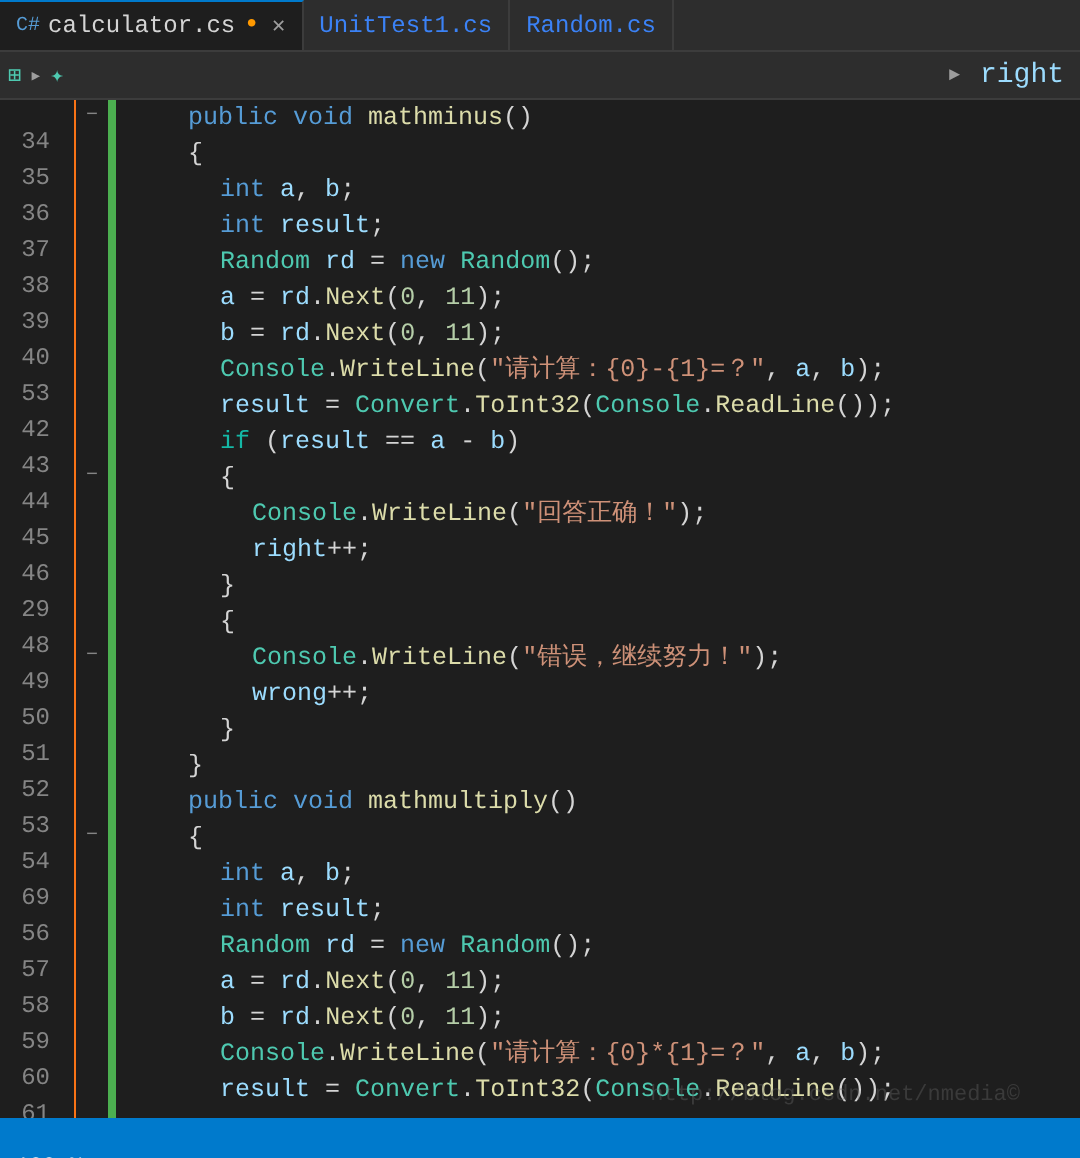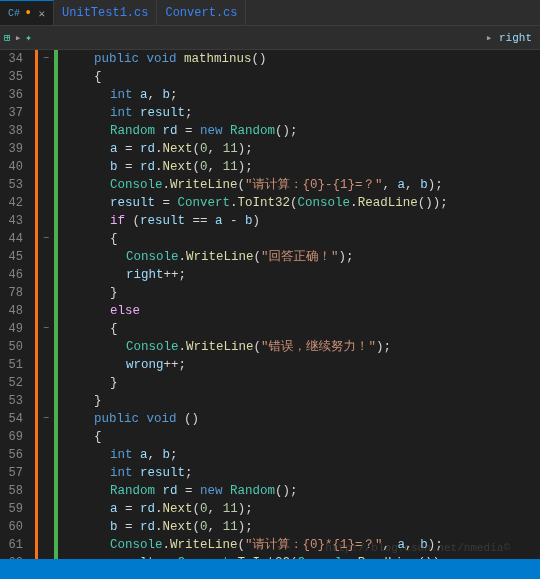--- a/index.html
+++ b/index.html
@@ -61,45 +61,45 @@
     .location-bar .separator {
       color: #9d9d9d;
       font-size: 11px;
     }
     .location-bar .class-name {
       color: #4ec9b0;
       font-size: 12px;
     }
     .location-bar .arrow {
       color: #9d9d9d;
-      font-size: 11px;
+      font-size: 14px;
       margin-left: auto;
       padding-right: 4px;
     }
 
     
     .code-area {
       display: flex;
       height: calc(579px - 26px - 24px - 20px);
       overflow: hidden;
       background: #1e1e1e;
     }
 
     
     .gutter {
       width: 38px;
       background: #1e1e1e;
       color: #858585;
       font-size: 12px;
       text-align: right;
       padding-right: 6px;
-      padding-top: 0;
+      padding-top: 12px;
       user-select: none;
       flex-shrink: 0;
-      border-right: 3px solid #f97316;
+      border-right: 1px solid #f97316;
     }
     .line-num {
       height: 18px;
       line-height: 18px;
       display: flex;
       align-items: center;
       justify-content: flex-end;
       padding-right: 6px;
       font-size: 12px;
     }
@@ -130,21 +130,21 @@
       height: 18px;
       line-height: 18px;
       white-space: pre;
       font-size: 12.5px;
       display: flex;
       align-items: center;
     }
 
     
     .kw { color: #569cd6; }       
-    .kw2 { color: #f0abfc; }      
+    .kw2 { color: #14b8a6; }      
     .type { color: #4ec9b0; }     
     .method { color: #dcdcaa; }   
     .str { color: #ce9178; }      
     .num { color: #b5cea8; }      
     .var { color: #9cdcfe; }      
     .plain { color: #d4d4d4; }
 
     
     .status-bar {
       height: 20px;
@@ -171,28 +171,29 @@
       font-size: 11px;
       pointer-events: none;
     }
   </style>
 </head>
 <body>
 
 <div class="tab-bar">
   <div class="tab active">
     <span class="tab-icon-cs">C#</span>
+    <span>calculator.cs</span>
     <span style="color:#ff9900;font-size:14px;">•</span>
     <span class="close-btn">✕</span>
   </div>
   <div class="tab">
     <span>UnitTest1.cs</span>
   </div>
   <div class="tab">
-    <span>Convert.cs</span>
+    <span>Random.cs</span>
   </div>
 </div>
 
 <div class="location-bar">
   <span style="color:#4ec9b0;font-size:11px;">⊞</span>
   <span class="separator">▸</span>
   <span style="color:#4ec9b0;font-size:11px;">✦</span>
   <span class="arrow">▸ <span style="color:#9cdcfe;">right</span></span>
 </div>
 
@@ -205,21 +206,21 @@
       <div class="line-num">37</div>
       <div class="line-num">38</div>
       <div class="line-num">39</div>
       <div class="line-num">40</div>
       <div class="line-num">53</div>
       <div class="line-num">42</div>
       <div class="line-num">43</div>
       <div class="line-num">44</div>
       <div class="line-num">45</div>
       <div class="line-num">46</div>
-      <div class="line-num">78</div>
+      <div class="line-num">29</div>
       <div class="line-num">48</div>
       <div class="line-num">49</div>
       <div class="line-num">50</div>
       <div class="line-num">51</div>
       <div class="line-num">52</div>
       <div class="line-num">53</div>
       <div class="line-num">54</div>
       <div class="line-num">69</div>
       <div class="line-num">56</div>
       <div class="line-num">57</div>
@@ -302,27 +303,26 @@
       <div class="code-line"><span style="display: inline-block; width: 48px;"></span><span class="type">Random </span><span class="var">rd</span><span class="plain"> = </span><span class="kw">new </span><span class="type">Random</span><span class="plain">();</span></div>
       <div class="code-line"><span style="display: inline-block; width: 48px;"></span><span class="var">a</span><span class="plain"> = </span><span class="var">rd</span><span class="plain">.</span><span class="method">Next</span><span class="plain">(</span><span class="num">0</span><span class="plain">, </span><span class="num">11</span><span class="plain">);</span></div>
       <div class="code-line"><span style="display: inline-block; width: 48px;"></span><span class="var">b</span><span class="plain"> = </span><span class="var">rd</span><span class="plain">.</span><span class="method">Next</span><span class="plain">(</span><span class="num">0</span><span class="plain">, </span><span class="num">11</span><span class="plain">);</span></div>
       <div class="code-line"><span style="display: inline-block; width: 48px;"></span><span class="type">Console</span><span class="plain">.</span><span class="method">WriteLine</span><span class="plain">(</span><span class="str">"请计算：{0}-{1}=？"</span><span class="plain">, </span><span class="var">a</span><span class="plain">, </span><span class="var">b</span><span class="plain">);</span></div>
       <div class="code-line"><span style="display: inline-block; width: 48px;"></span><span class="var">result</span><span class="plain"> = </span><span class="type">Convert</span><span class="plain">.</span><span class="method">ToInt32</span><span class="plain">(</span><span class="type">Console</span><span class="plain">.</span><span class="method">ReadLine</span><span class="plain">());</span></div>
       <div class="code-line"><span style="display: inline-block; width: 48px;"></span><span class="kw2">if </span><span class="plain">(</span><span class="var">result</span><span class="plain"> == </span><span class="var">a</span><span class="plain"> - </span><span class="var">b</span><span class="plain">)</span></div>
       <div class="code-line"><span style="display: inline-block; width: 48px;"></span><span class="plain">{</span></div>
       <div class="code-line"><span style="display: inline-block; width: 64px;"></span><span class="type">Console</span><span class="plain">.</span><span class="method">WriteLine</span><span class="plain">(</span><span class="str">"回答正确！"</span><span class="plain">);</span></div>
       <div class="code-line"><span style="display: inline-block; width: 64px;"></span><span class="var">right</span><span class="plain">++;</span></div>
       <div class="code-line"><span style="display: inline-block; width: 48px;"></span><span class="plain">}</span></div>
-      <div class="code-line"><span style="display: inline-block; width: 48px;"></span><span class="kw2">else</span></div>
       <div class="code-line"><span style="display: inline-block; width: 48px;"></span><span class="plain">{</span></div>
       <div class="code-line"><span style="display: inline-block; width: 64px;"></span><span class="type">Console</span><span class="plain">.</span><span class="method">WriteLine</span><span class="plain">(</span><span class="str">"错误，继续努力！"</span><span class="plain">);</span></div>
       <div class="code-line"><span style="display: inline-block; width: 64px;"></span><span class="var">wrong</span><span class="plain">++;</span></div>
       <div class="code-line"><span style="display: inline-block; width: 48px;"></span><span class="plain">}</span></div>
       <div class="code-line"><span style="display: inline-block; width: 32px;"></span><span class="plain">}</span></div>
-      <div class="code-line"><span style="display: inline-block; width: 32px;"></span><span class="kw">public </span><span class="kw">void </span><span class="plain">()</span></div>
+      <div class="code-line"><span style="display: inline-block; width: 32px;"></span><span class="kw">public </span><span class="kw">void </span><span class="method">mathmultiply</span><span class="plain">()</span></div>
       <div class="code-line"><span style="display: inline-block; width: 32px;"></span><span class="plain">{</span></div>
       <div class="code-line"><span style="display: inline-block; width: 48px;"></span><span class="kw">int </span><span class="var">a</span><span class="plain">, </span><span class="var">b</span><span class="plain">;</span></div>
       <div class="code-line"><span style="display: inline-block; width: 48px;"></span><span class="kw">int </span><span class="var">result</span><span class="plain">;</span></div>
       <div class="code-line"><span style="display: inline-block; width: 48px;"></span><span class="type">Random </span><span class="var">rd</span><span class="plain"> = </span><span class="kw">new </span><span class="type">Random</span><span class="plain">();</span></div>
       <div class="code-line"><span style="display: inline-block; width: 48px;"></span><span class="var">a</span><span class="plain"> = </span><span class="var">rd</span><span class="plain">.</span><span class="method">Next</span><span class="plain">(</span><span class="num">0</span><span class="plain">, </span><span class="num">11</span><span class="plain">);</span></div>
       <div class="code-line"><span style="display: inline-block; width: 48px;"></span><span class="var">b</span><span class="plain"> = </span><span class="var">rd</span><span class="plain">.</span><span class="method">Next</span><span class="plain">(</span><span class="num">0</span><span class="plain">, </span><span class="num">11</span><span class="plain">);</span></div>
       <div class="code-line"><span style="display: inline-block; width: 48px;"></span><span class="type">Console</span><span class="plain">.</span><span class="method">WriteLine</span><span class="plain">(</span><span class="str">"请计算：{0}*{1}=？"</span><span class="plain">, </span><span class="var">a</span><span class="plain">, </span><span class="var">b</span><span class="plain">);</span></div>
       <div class="code-line"><span style="display: inline-block; width: 48px;"></span><span class="var">result</span><span class="plain"> = </span><span class="type">Convert</span><span class="plain">.</span><span class="method">ToInt32</span><span class="plain">(</span><span class="type">Console</span><span class="plain">.</span><span class="method">ReadLine</span><span class="plain">());</span></div>
     </div>
 </div>

